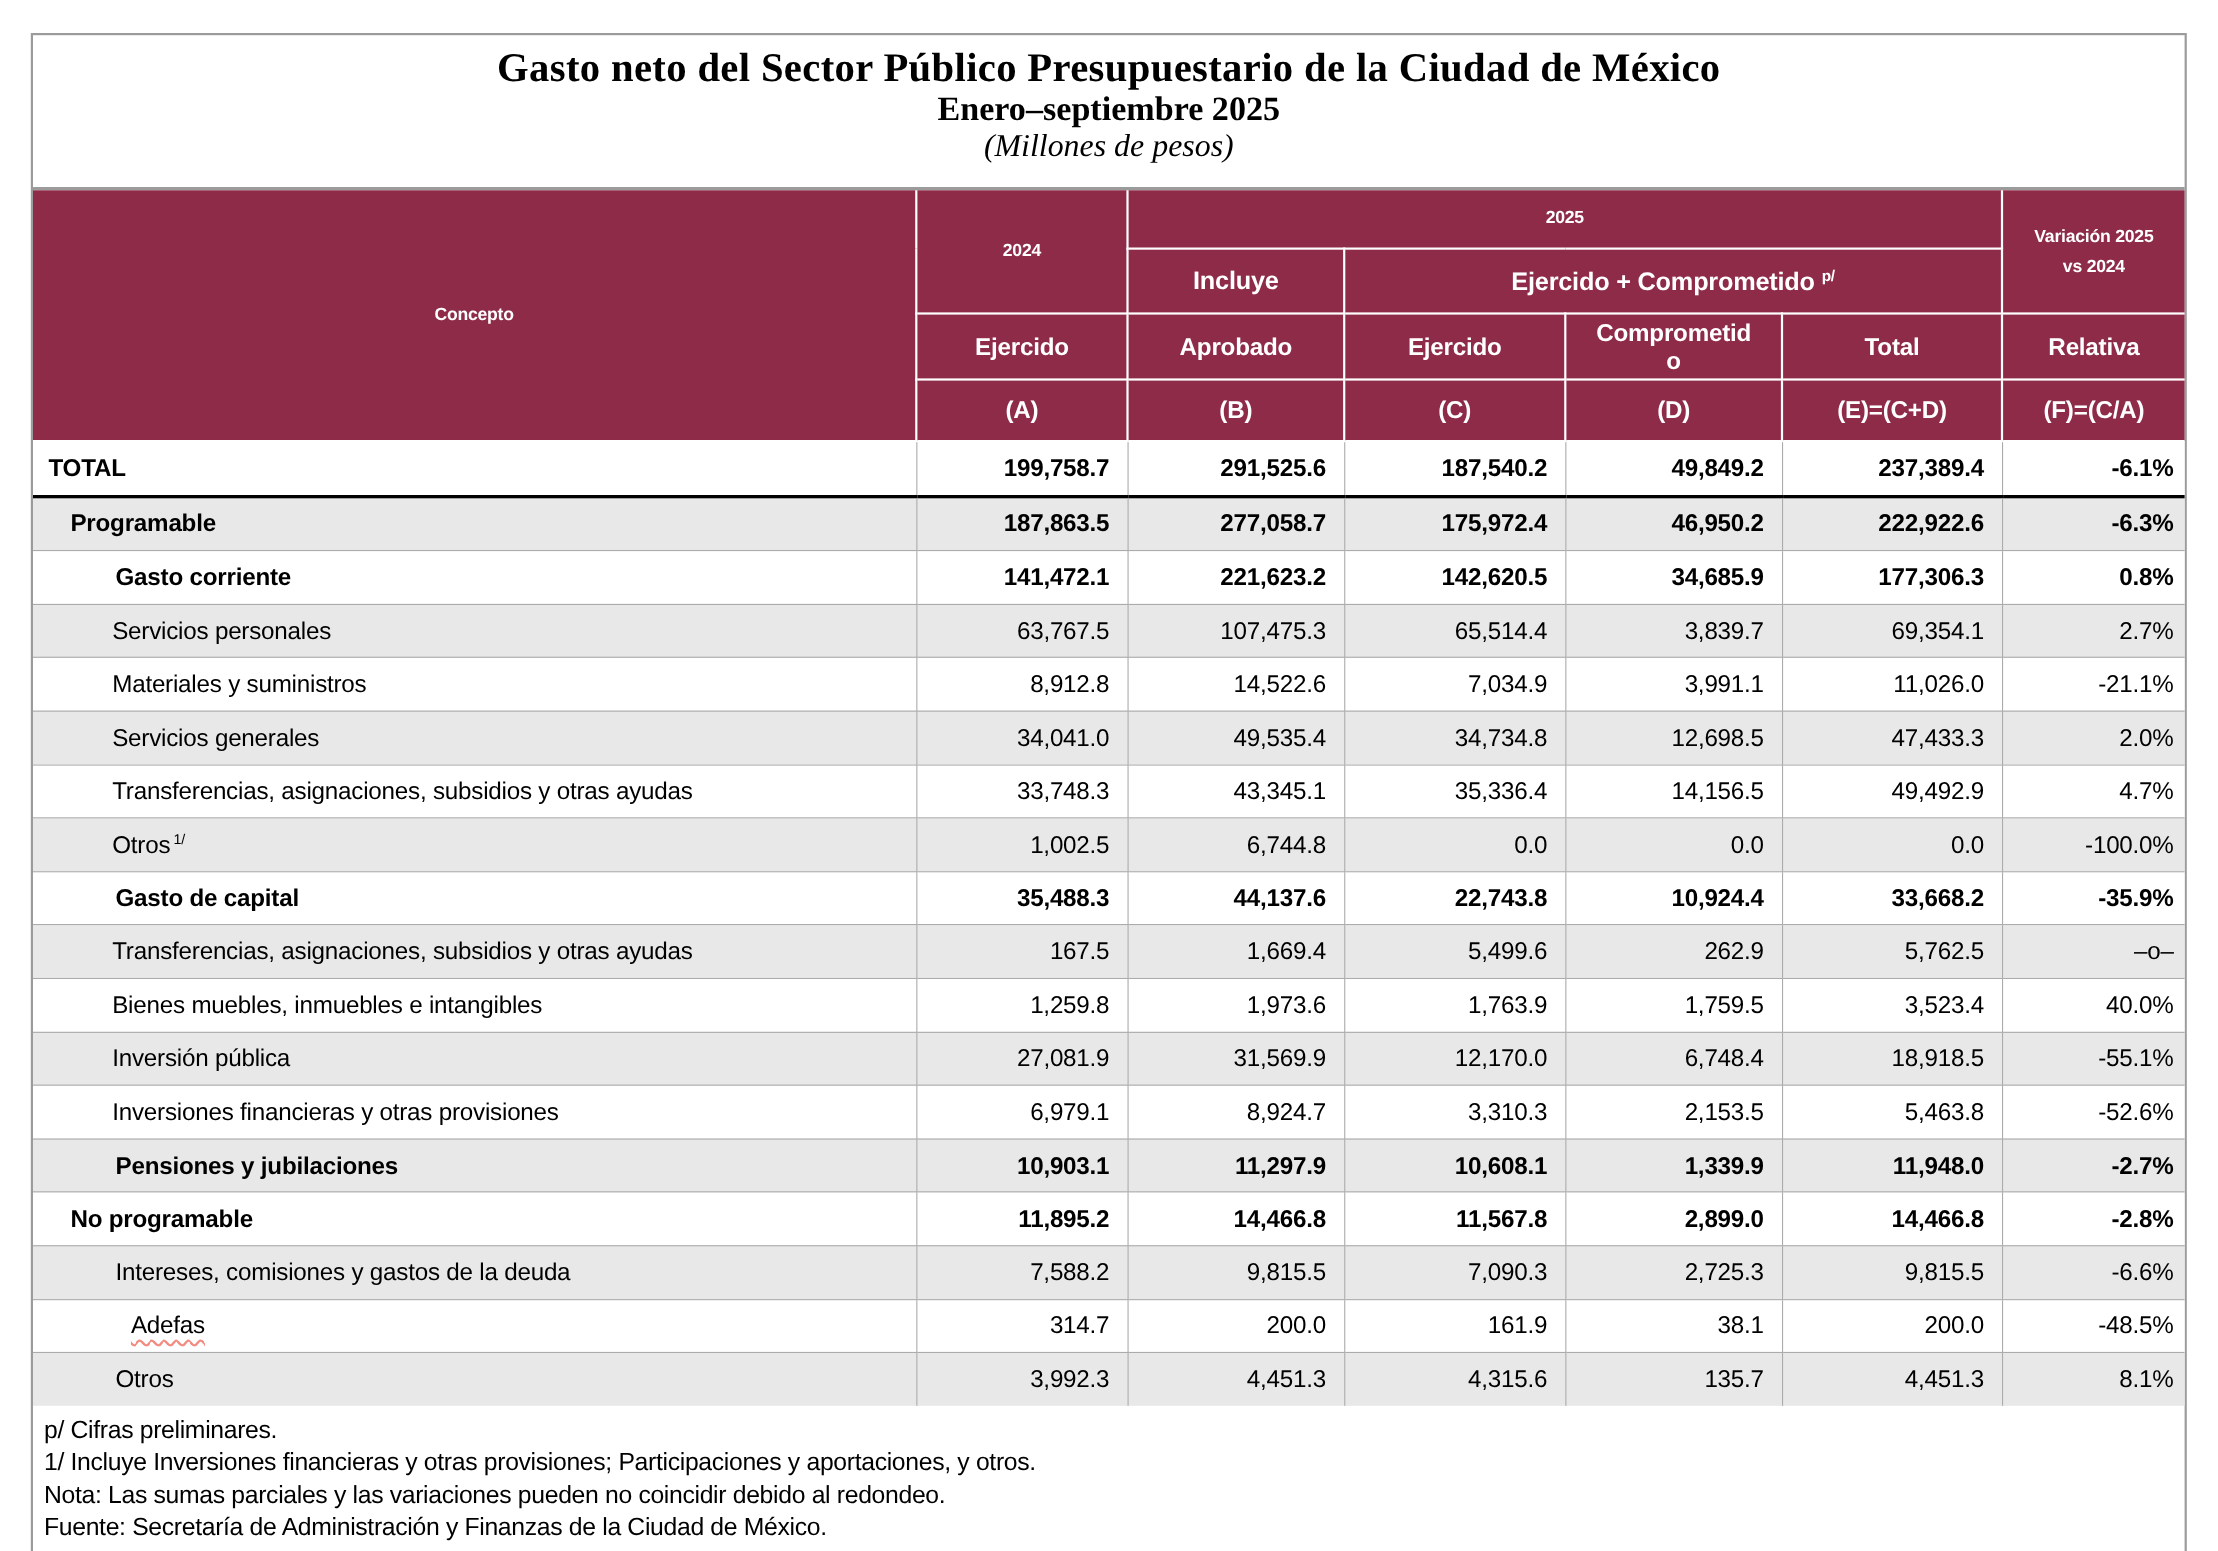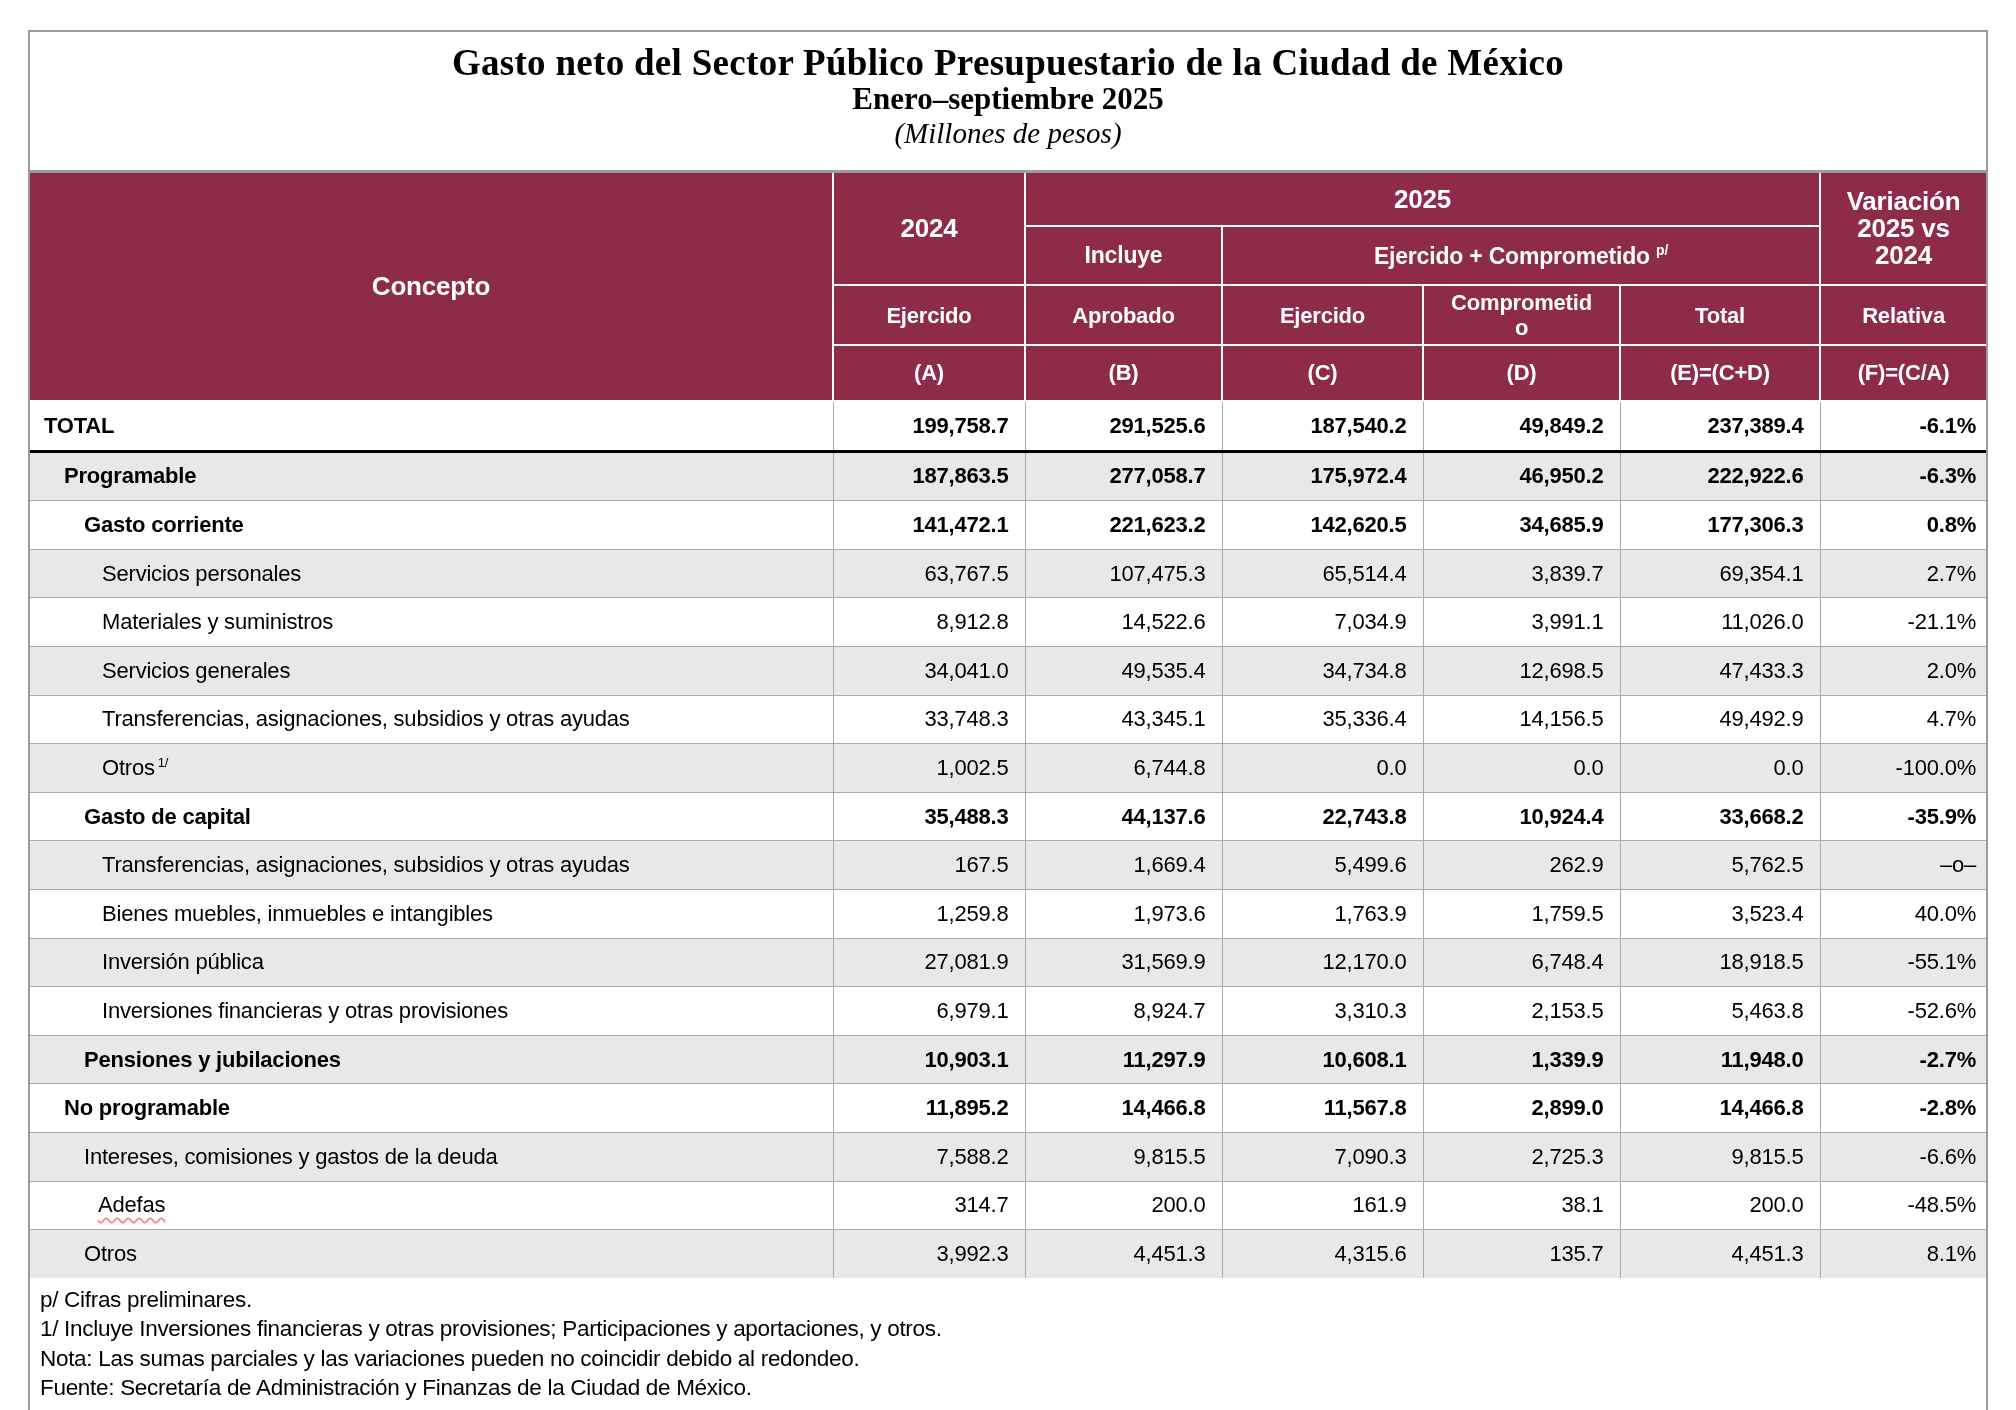--- a/index.html
+++ b/index.html
@@ -52,21 +52,21 @@
   thead th {
     background: var(--header-bg, #8e2b49);
     color: var(--header-text, #ffffff);
     font-weight: bold;
     text-align: center;
     vertical-align: middle;
     border: 2px solid #ffffff;
     padding: 0;
     letter-spacing: -0.2px;
   }
-  tr.h1 th { height: 52px; font-size: 26px; }
+  tr.h1 th { height: 52px; font-size: 16px; }
   tr.h2 th { height: 57px; font-size: 23px; }
   tr.h3 th { height: 58px; font-size: 22px; line-height: 25px; }
   tr.h4 th { height: 54px; font-size: 22px; }
   th.variacion { padding: 0 20px; line-height: 27px; }
   th.breakword { word-break: break-all; padding: 0 27px; }
   thead sup { font-size: 14px; }
   
   tbody td {
     height: 47.6px;
     border: 1px solid var(--grid-line, #ababab);
@@ -75,21 +75,21 @@
     letter-spacing: -0.2px;
     background: #fff;
     vertical-align: middle;
   }
   tr.shaded td { background: var(--row-alt-bg, #e8e8e8); }
   tr.bold td { font-weight: bold; }
   tr.thick td { border-bottom: 3px solid #000; }
   td.label { text-align: left; }
   td.label.ind0 { padding-left: 14px; }
   td.label.ind1 { padding-left: 34px; margin-top: 20px; }
-  td.label.ind2 { padding-left: 54px; }
+  td.label.ind2 { padding-left: 75px; }
   td.label.ind3 { padding-left: 72px; }
   td.label sup { font-size: 13px; margin-left: 3px; }
   td.num { text-align: right; padding-right: 16px; }
   td.pct { padding-right: 10px; }
   .squiggle {
     text-decoration: underline;
     text-decoration-style: wavy;
     text-decoration-color: var(--spellcheck, #f28b82);
     text-decoration-thickness: 2px;
     text-underline-offset: 5px;

